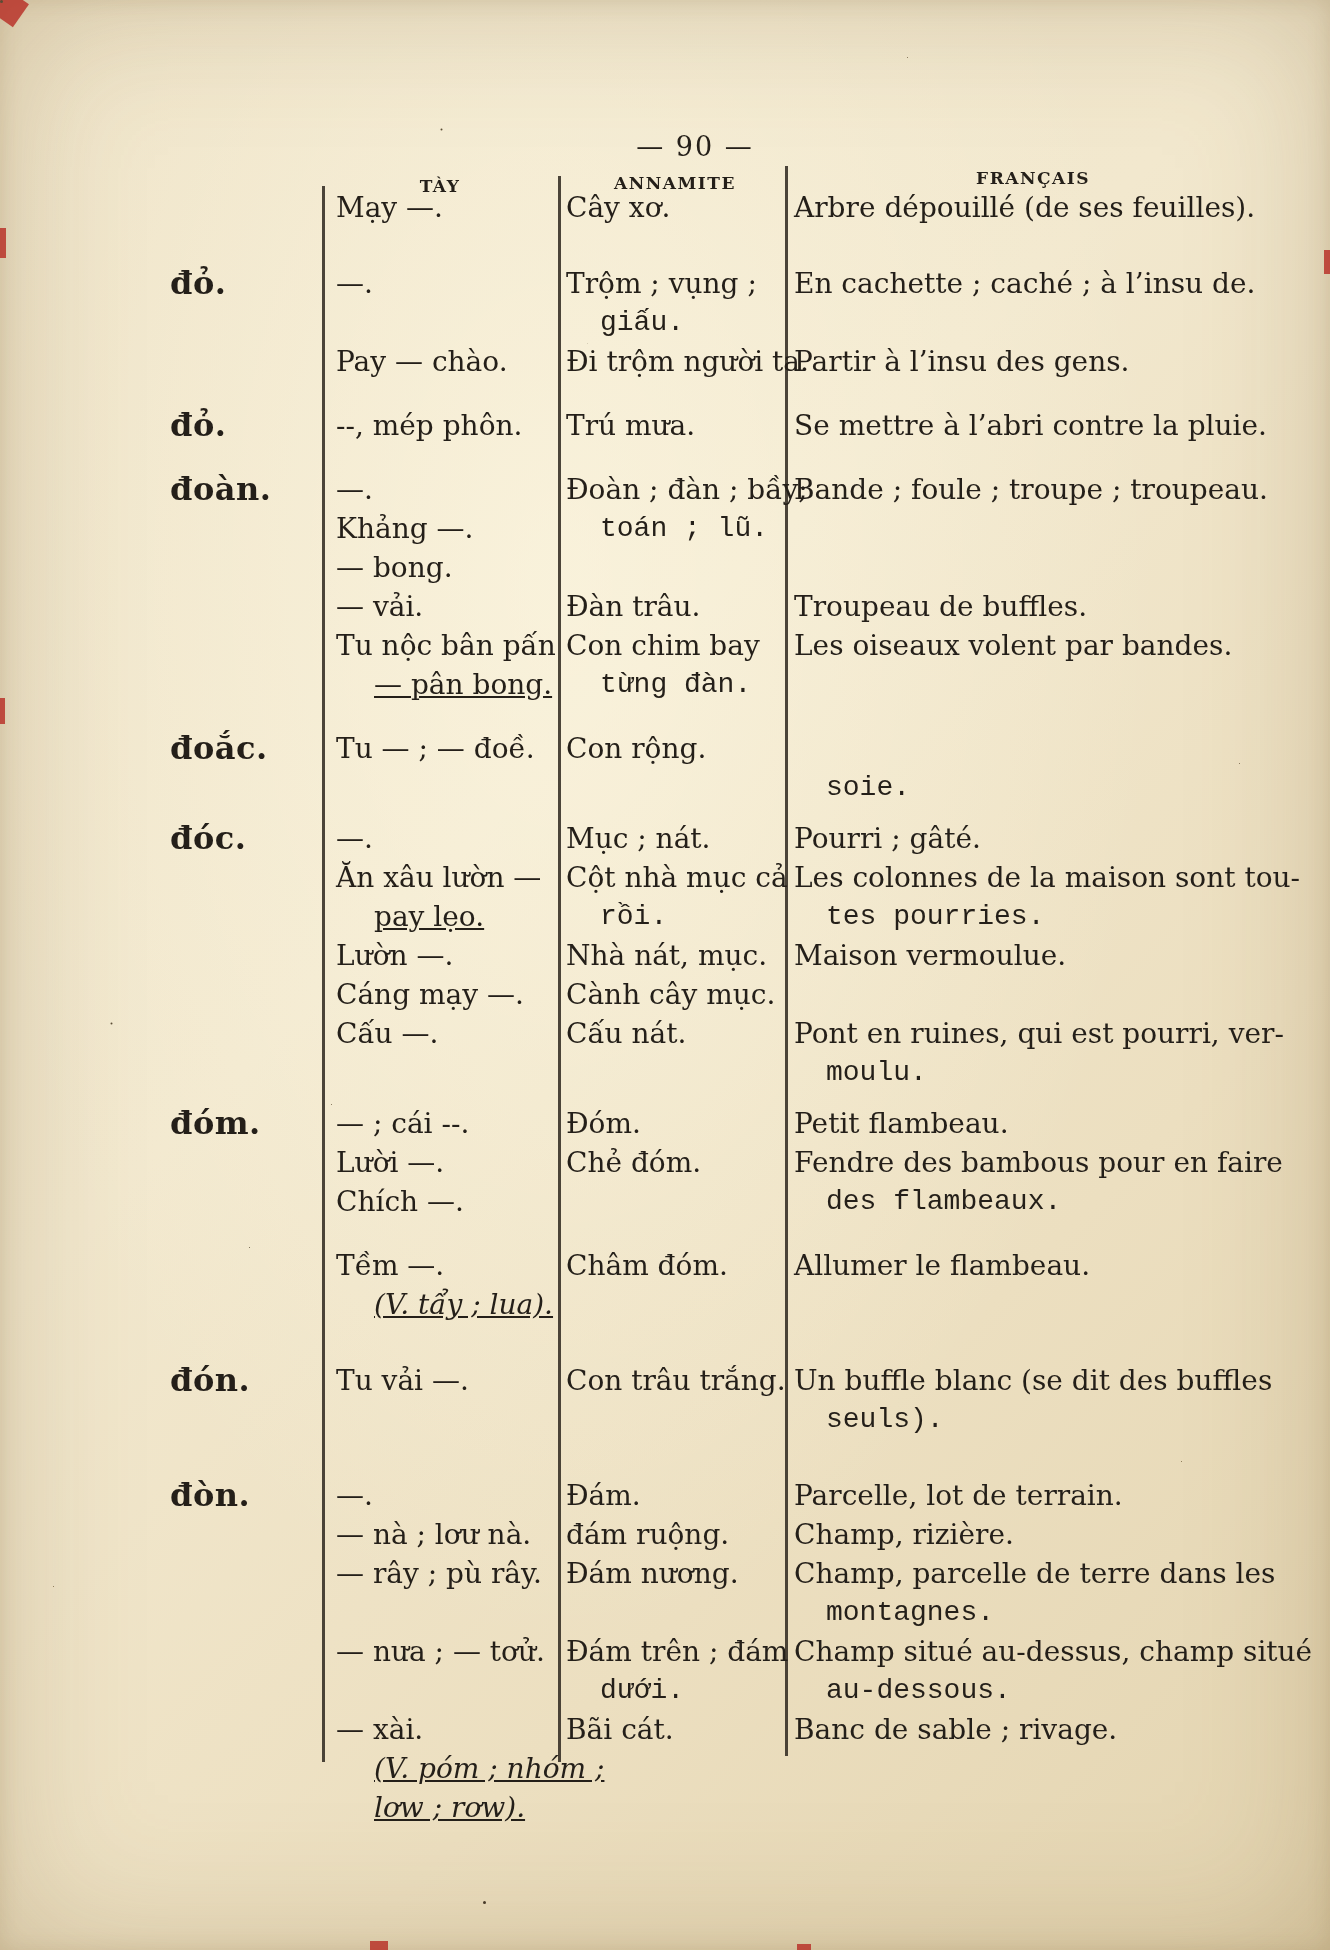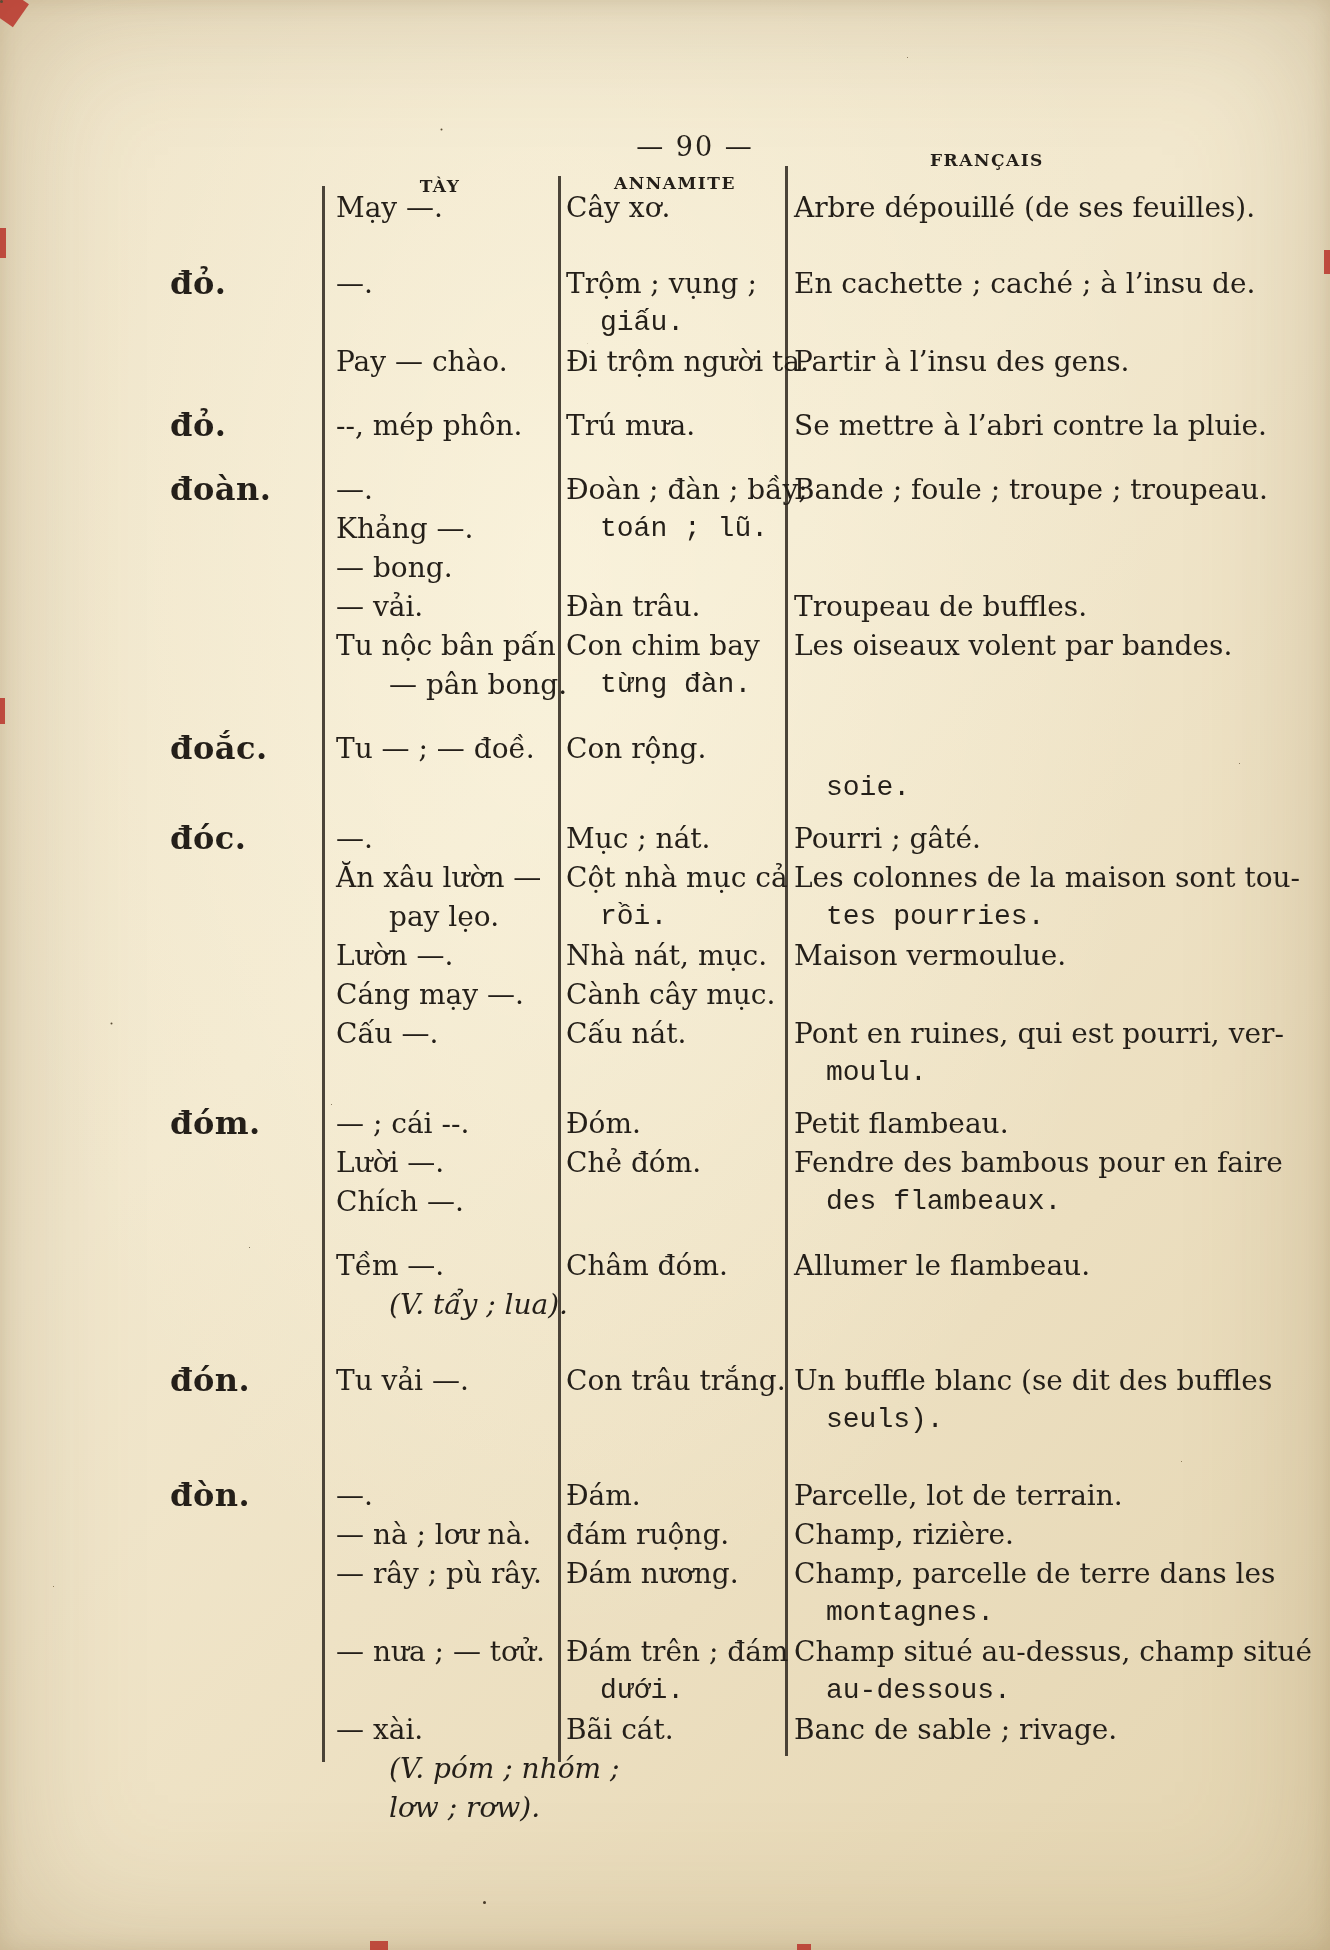--- a/index.html
+++ b/index.html
@@ -12,36 +12,36 @@
       linear-gradient(135deg,#efe4c9 0%,#f2e8ce 40%,#ecdfc0 70%,#e3d4b0 100%);
     box-shadow:inset 0 0 140px rgba(125,98,50,.28), inset 0 0 22px rgba(125,98,50,.18);
   }
   .page-number{
     position:absolute;left:595px;top:96px;width:200px;text-align:center;
     font-size:27px;letter-spacing:2px;margin-top:35px;
   }
   .col-head{position:absolute;font-weight:700;font-size:17px;letter-spacing:1.5px;}
   .col-head-tay{left:380px;top:176px;width:120px;text-align:center;}
   .col-head-ann{left:600px;top:173px;width:150px;text-align:center;}
-  .col-head-fr{left:930px;top:150px;width:160px;text-align:left;}
+  .col-head-fr{left:930px;top:168px;width:160px;text-align:right;}
   .vrule{position:absolute;width:3px;background:#332c23;opacity:.88;}
   .v1{left:322px;top:186px;height:1576px;}
   .v2{left:558px;top:176px;height:1586px;}
   .v3{left:785px;top:166px;height:1590px;}
   .rows{position:absolute;left:0;top:188px;width:1330px;}
   .row{position:relative;height:39px;line-height:39px;white-space:nowrap;font-size:28px;}
   .gap-sm{margin-top:12px;}
   .gap-md{margin-top:25px;}
   .gap-lg{margin-top:37px;}
   .cell{position:absolute;top:0;}
   .cell-head{left:170px;font-weight:700;font-size:32px;letter-spacing:.5px;}
   .cell-tay{left:336px;}
   .cell-ann{left:566px;}
   .cell-fr{left:794px;}
-  .cell-tay.ind{left:389px;}
+  .cell-tay.ind{left:374px;text-decoration:underline;}
   .cell-ann.ind{left:600px;font-family:Liberation Mono, monospace;}
   .cell-fr.ind{left:826px;font-family:Liberation Mono, monospace;}
   .it{font-style:italic;}
   .red-mark{position:absolute;background:#b8342a;opacity:.85;}
   .rm-corner{left:-10px;top:-8px;width:34px;height:28px;transform:rotate(35deg);}
   .rm-left1{left:0;top:228px;width:6px;height:30px;}
   .rm-left2{left:0;top:698px;width:5px;height:26px;}
   .rm-bottom1{left:370px;top:1941px;width:18px;height:9px;}
   .rm-bottom2{left:797px;top:1944px;width:14px;height:6px;}
   .rm-right1{left:1324px;top:250px;width:6px;height:24px;}

